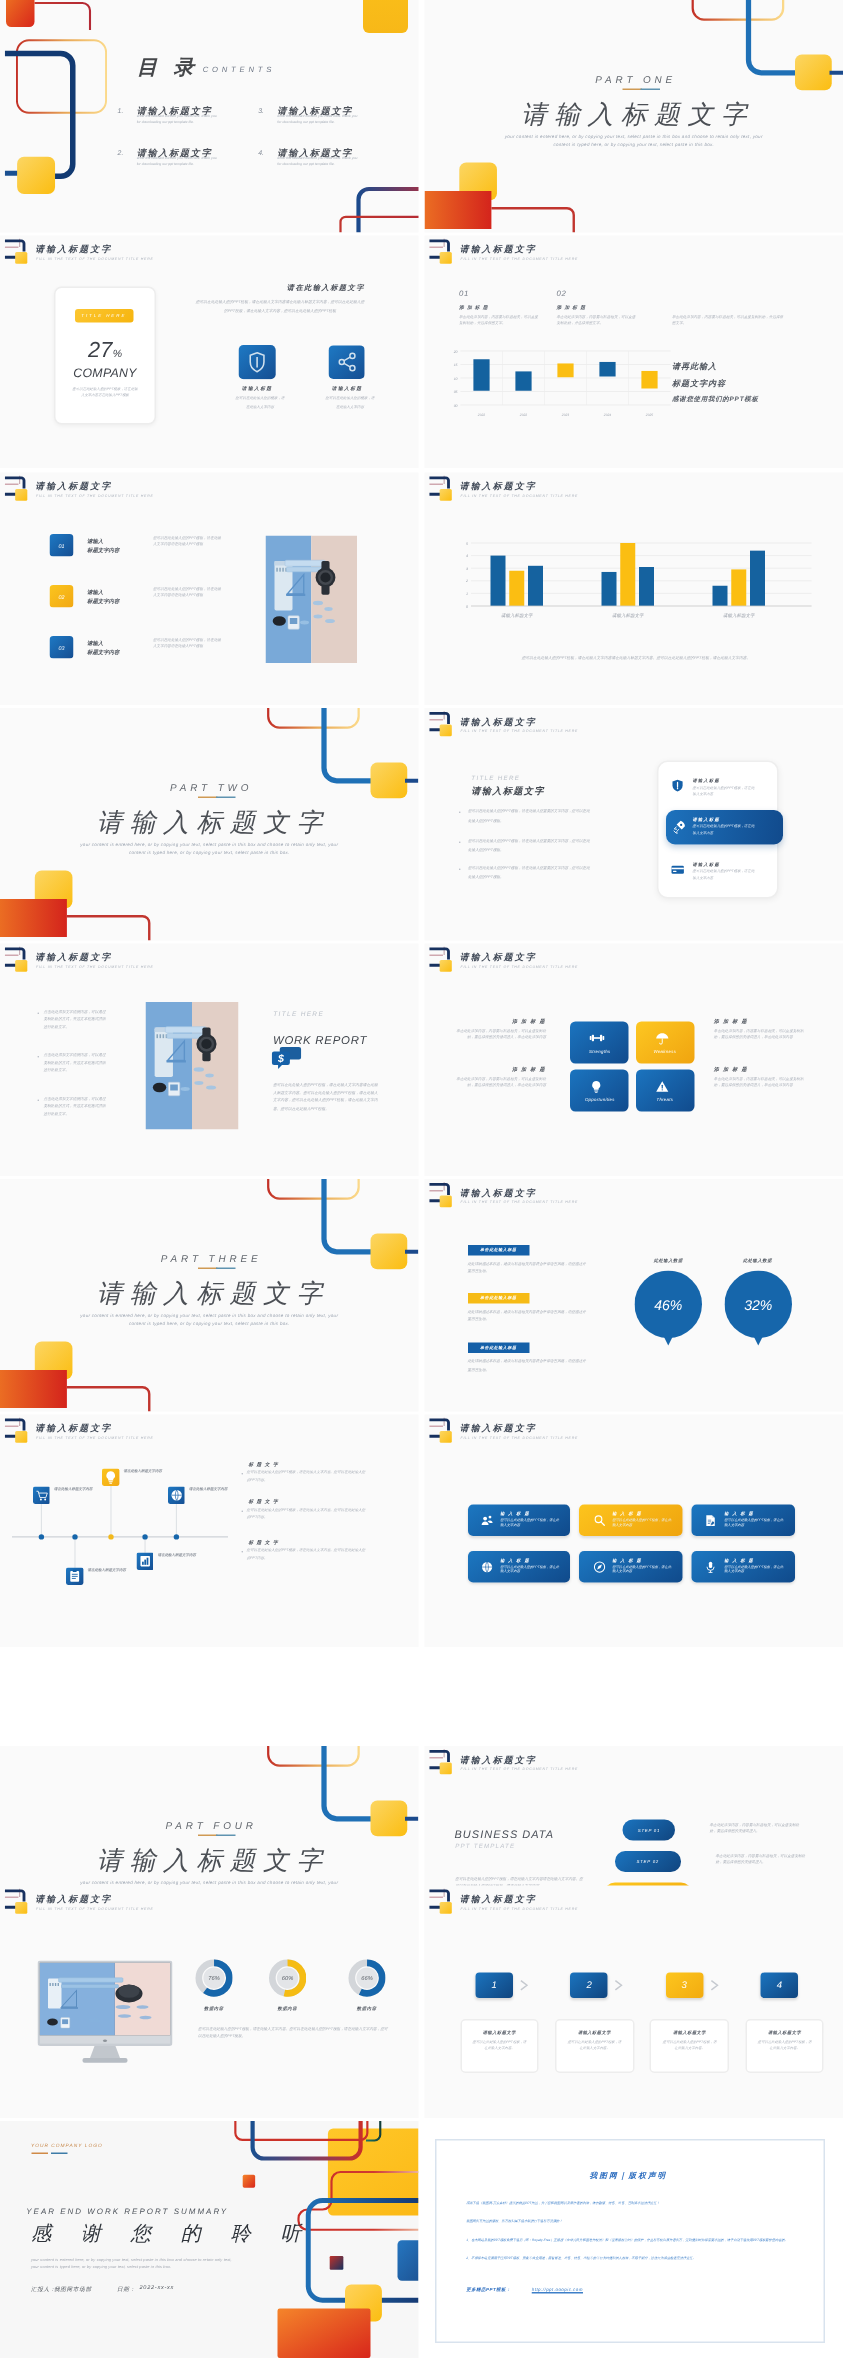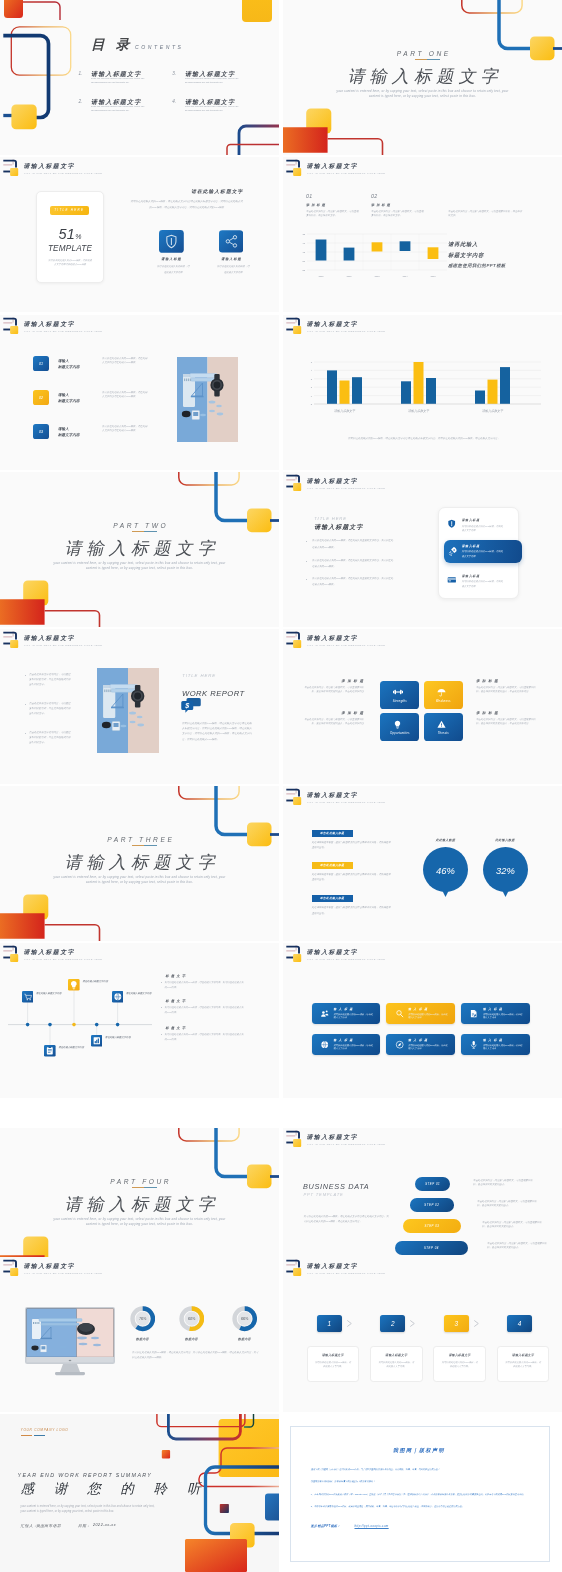--- a/index.html
+++ b/index.html
@@ -2,21 +2,21 @@
 <html><head>
 <meta charset="utf-8">
 <style>
 html,body{margin:0;padding:0;background:#ffffff;}
 body{width:562px;height:1572px;overflow:hidden;font-family:"Liberation Sans",sans-serif;}
 .page{position:relative;width:562px;height:1572px;background:#ffffff;}
 .slide{position:absolute;width:279px;height:155px;overflow:hidden;background:#fafafa;font-style:italic;}
 .sl{left:0;}
 .sr{left:283px;}
 .r1{top:0;}.r2{top:157px;}.r3{top:315px;}.r4{top:472px;}.r5{top:629px;}
-.r6{top:786px;}.r7{top:943px;}.r8{top:1128px;}.r9{top:1257px;}.r10{top:1414px;}
+.r6{top:786px;}.r7{top:943px;}.r8{top:1164px;}.r9{top:1257px;}.r10{top:1414px;}
 svg{display:block;}
 .deco{position:absolute;left:0;top:0;width:279px;height:155px;pointer-events:none;}
 
 .sec-kick{position:absolute;width:279px;text-align:center;font-size:6.6px;letter-spacing:2.6px;color:#63686f;font-weight:400;text-indent:2.6px;}
 .sec-rule{position:absolute;height:1.4px;width:13px;}
 .sec-title{position:absolute;width:279px;text-align:center;font-size:17px;letter-spacing:5.2px;color:#4b4f55;font-weight:400;text-indent:5.2px;}
 .sec-desc{position:absolute;width:279px;text-align:center;font-size:3px;color:#9aa3b0;letter-spacing:0.2px;line-height:5.4px;}
 
 .s1-title{position:absolute;font-size:13.5px;letter-spacing:3.6px;color:#45474a;font-weight:700;}
 .s1-en{position:absolute;font-size:5.1px;letter-spacing:2.55px;color:#6d7685;}
@@ -148,23 +148,23 @@
 <rect x="10.1" y="11.0" width="8.1" height="7.9" rx="1.0" fill="url(#gY)"></rect>
 </svg>
 <div class="hdr-t">请输入标题文字</div>
 <div class="hdr-s">FILL IN THE TEXT OF THE DOCUMENT TITLE HERE</div>
       </div>
   <div style="position:absolute;left:36px;top:33.5px;width:66px;height:90px;background:#fff;border:0.6px solid #ededed;border-radius:5px;box-shadow:0 1px 3px rgba(0,0,0,.05)">
     <div style="position:absolute;left:12.5px;top:14.7px;width:39.4px;height:8.7px;border-radius:2px;background-image:linear-gradient(135deg,#fcc630,#f6b50f)">
       <span style="position:absolute;left:0;top:2.3px;width:39.4px;text-align:center;font-size:2.95px;letter-spacing:1.3px;color:#fff">TITLE HERE</span>
     </div>
     <div style="position:absolute;left:0;top:33.5px;width:66px;text-align:center;">
-      <span style="font-size:14.5px;font-weight:400;color:#3b3f46;letter-spacing:0.2px">51</span><span style="font-size:7px;color:#3b3f46">%</span>
+      <span style="font-size:14.5px;font-weight:400;color:#3b3f46;letter-spacing:0.2px">27</span><span style="font-size:7px;color:#3b3f46">%</span>
     </div>
-    <div style="position:absolute;left:0;top:52px;width:66px;text-align:center;font-size:8.2px;color:#3f434a;letter-spacing:0.2px">TEMPLATE</div>
+    <div style="position:absolute;left:0;top:52px;width:66px;text-align:center;font-size:8.2px;color:#3f434a;letter-spacing:0.2px">COMPANY</div>
     <div style="position:absolute;left:11px;top:66px;width:44px;text-align:center;font-size:2.3px;line-height:4.2px;color:#a8aeb8">您可以在此处输入您的PPT模板，请在此输入文字内容请在此输入PPT模板</div>
   </div>
   <div style="position:absolute;left:130px;top:30.5px;width:113.3px;text-align:right;font-size:4.8px;font-weight:700;color:#4a4f58;letter-spacing:1.0px">请在此输入标题文字</div>
   <div style="position:absolute;left:130px;top:41.5px;width:113.3px;text-align:center;font-size:2.5px;line-height:6.5px;color:#a5abb5">您可以在此处输入您的PPT模板，请在此输入文字内容请在此输入标题文字内容，您可以在此处输入您的PPT模板，请在此输入文字内容，您可以在此处输入您的PPT模板</div>
   <div style="position:absolute;left:158.9px;top:72.7px">
     <svg width="24.8" height="22.9" viewBox="0 0 25 23">
       <rect x="0" y="0" width="25" height="23" rx="3.4" fill="url(#gCard)"></rect>
       <path d="M12.5 5.2 L17.1 6.9 V11.4 c0 3 -2 5.3 -4.6 6.5 c-2.6 -1.2 -4.6 -3.5 -4.6 -6.5 V6.9 Z" fill="none" stroke="#cfe0ee" stroke-width="1.05"></path>
       <path d="M12.5 8.1 V15" stroke="#cfe0ee" stroke-width="1.05"></path>
     </svg>

